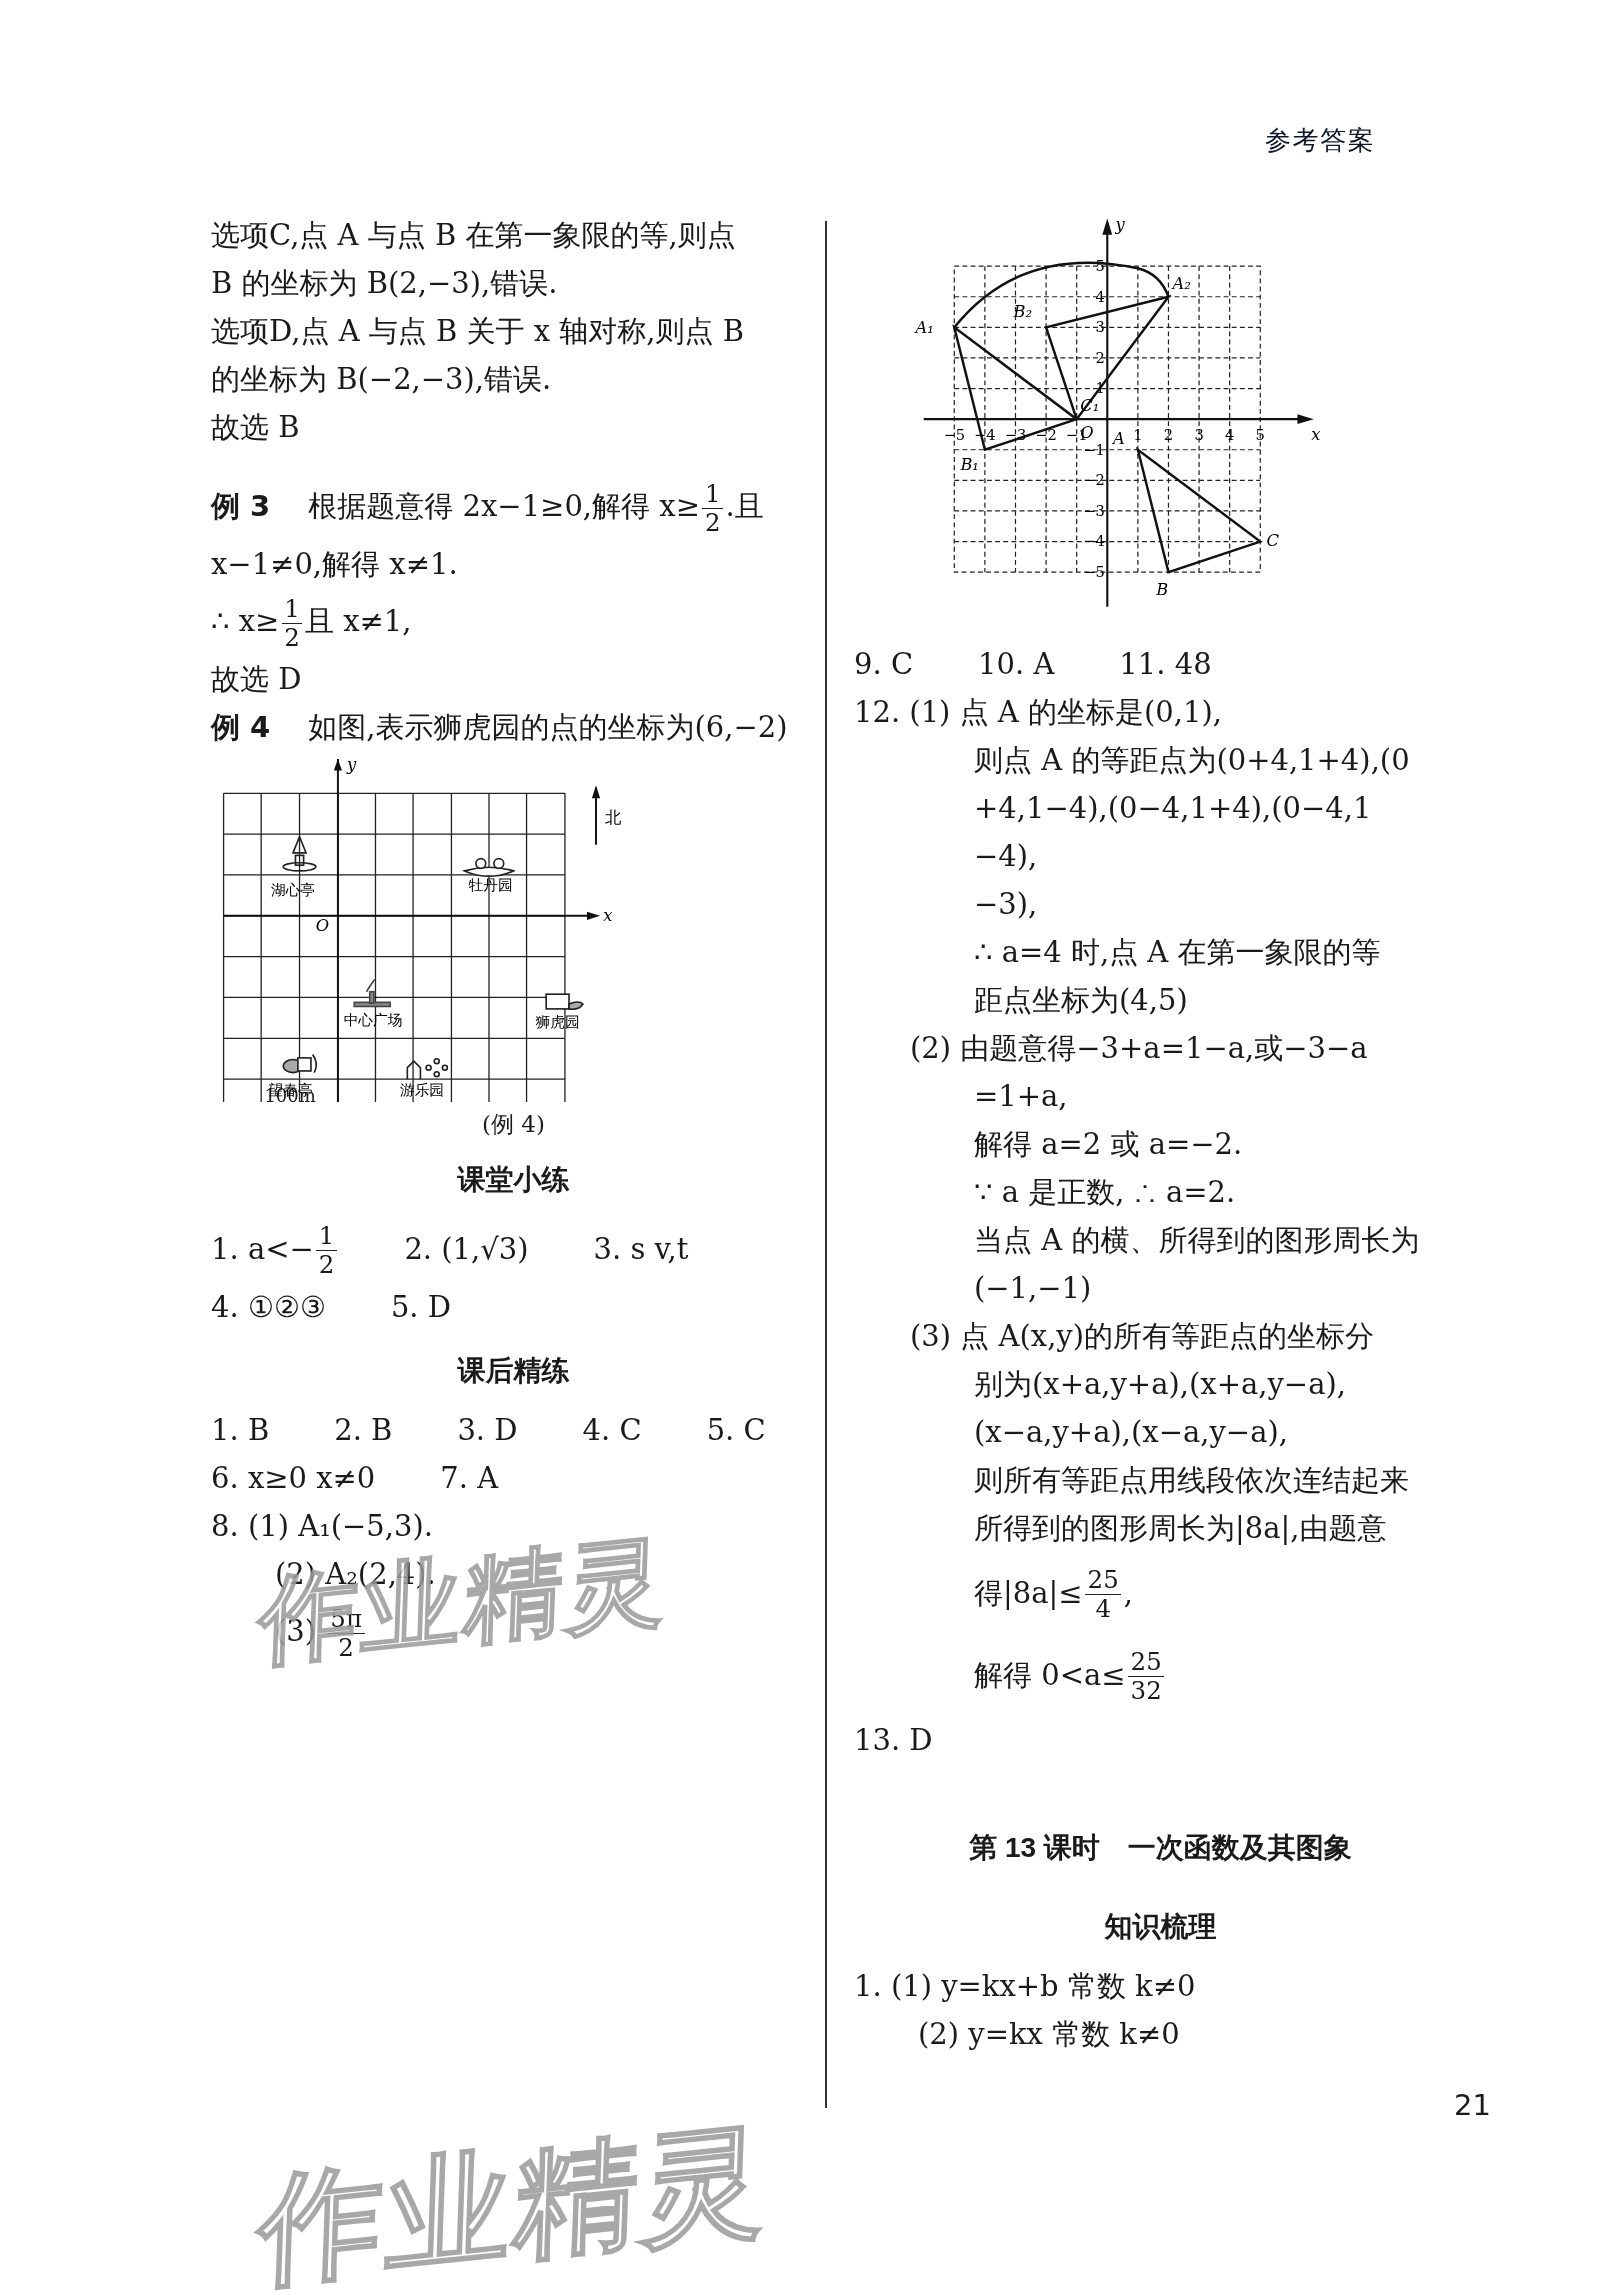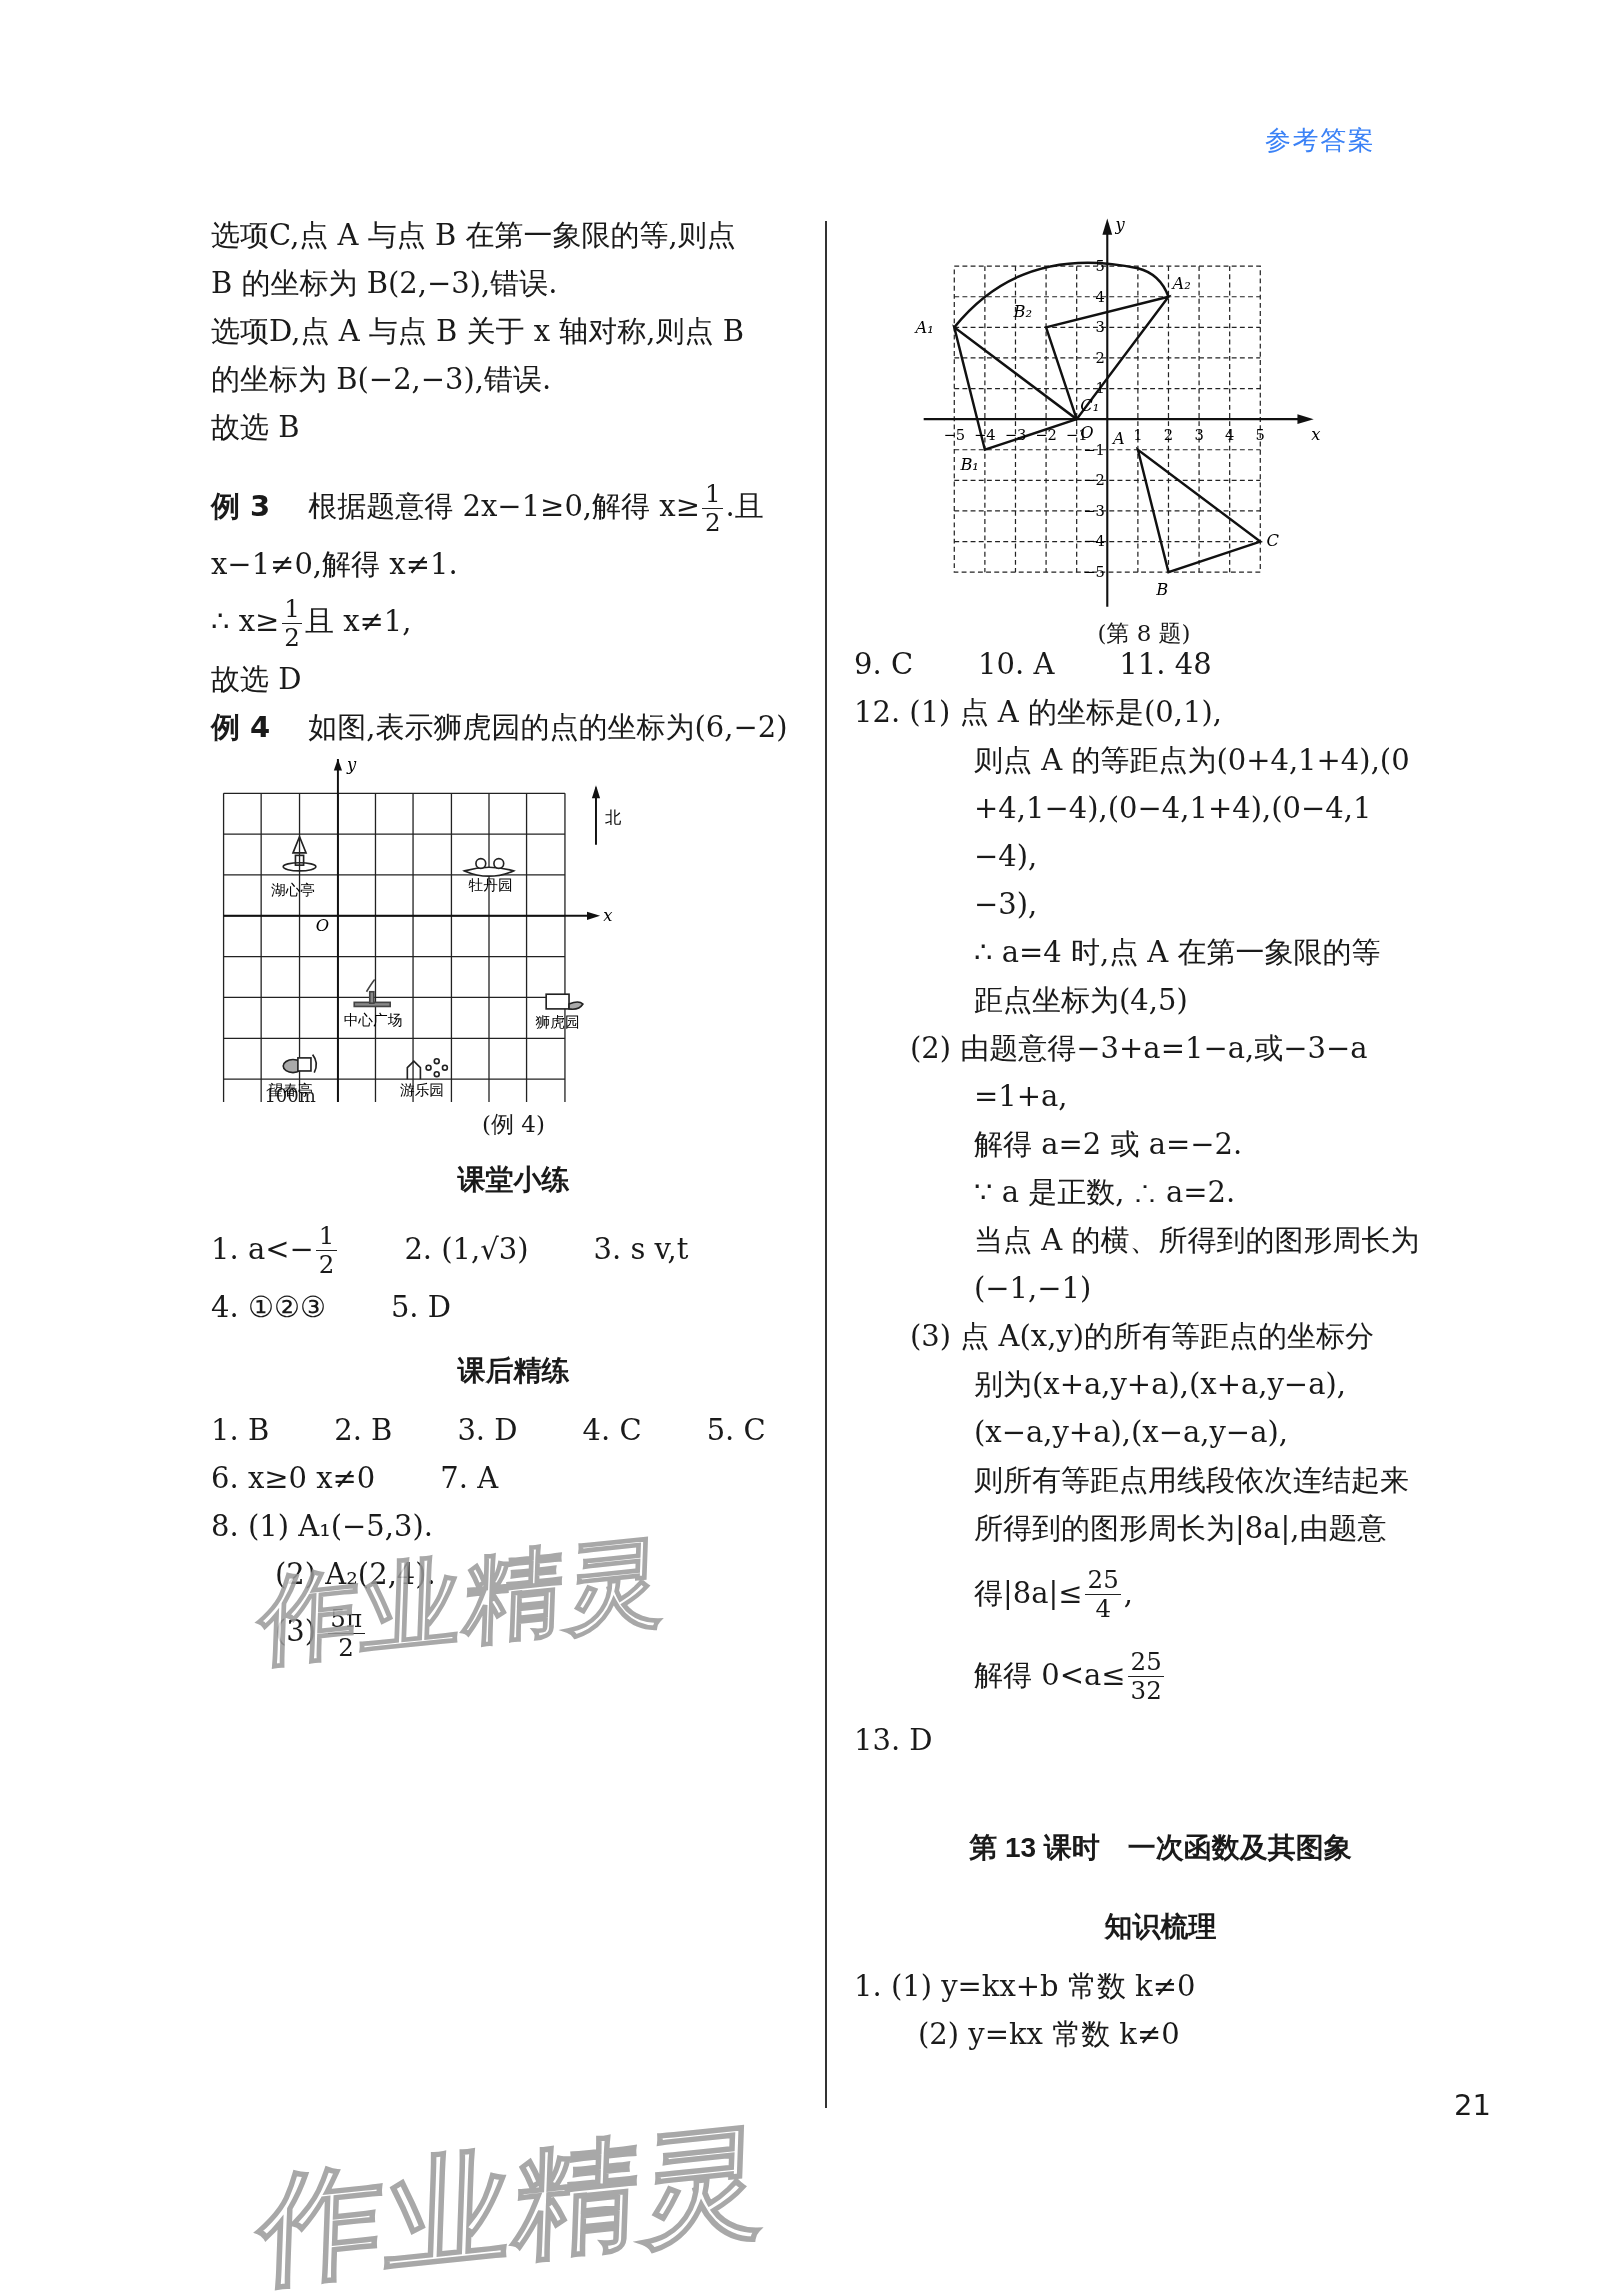--- a/index.html
+++ b/index.html
@@ -1,19 +1,19 @@
 <!DOCTYPE html>
 <html style="font-size:13px"><head>
 <meta charset="utf-8">
 <style>
   html, body { margin:0; padding:0; background:#ffffff; }
   body { width:1622px; height:2295px; position:relative; overflow:hidden;
          font-family:"DejaVu Serif","Liberation Serif",serif; color:#1a1a1a; }
   .header { position:absolute; left:1265px; top:123px; font-family:"DejaVu Sans","Liberation Sans",sans-serif;
-            font-size:26px; color:#3b82f6; letter-spacing:1.6px; }
+            font-size:26px; color:#0f172a; letter-spacing:1.6px; }
   .col { position:absolute; top:211px; }
   .col-left { left:211px; width:605px; }
   .col-right { left:854px; width:613px; }
   .divider { position:absolute; left:825px; top:221px; width:1.6px; height:1887px; background:#333; }
   .line { font-size:29px; line-height:48px; white-space:nowrap; }
   .b { font-weight:bold; font-family:"DejaVu Sans","Liberation Sans",sans-serif; }
   .tall { line-height:67px; }
   .frac { display:inline-flex; flex-direction:column; align-items:center; vertical-align:middle; margin:0 2.5px; font-size:24.5px; line-height:28px; }
   .frac .num { border-bottom:1.6px solid #222; padding:0 2.5px; }
   .section-title { text-align:center; font-family:Liberation Sans, sans-serif; font-weight:bold; font-size:28px; margin:21px 0 16.3px 0; }
@@ -240,21 +240,20 @@
           <text x="252" y="153">3</text>
           <text x="252" y="191">2</text>
           <text x="252" y="228">1</text>
         <text x="252" y="304">−1</text>
           <text x="252" y="341">−2</text>
           <text x="252" y="379">−3</text>
           <text x="252" y="416">−4</text>
           <text x="252" y="454">−5</text>
       </g>
     </svg>
-    <div class="cap" style="margin-top:0">(第 8 题)</div>
   </div>
 
   <div class="line">
     <span>9.  C</span><span class="gap2"></span><span>10.  A</span><span class="gap2"></span><span>11.  48</span>
   </div>
   <div class="line">12. (1)  点 A 的坐标是(0,1),</div>
   <div class="line indent2">则点 A 的等距点为(0+4,1+4),(0</div>
   <div class="line indent2">+4,1−4),(0−4,1+4),(0−4,1</div>
   <div class="line indent2">−4),</div>
   <div class="line indent2">−3),</div>

